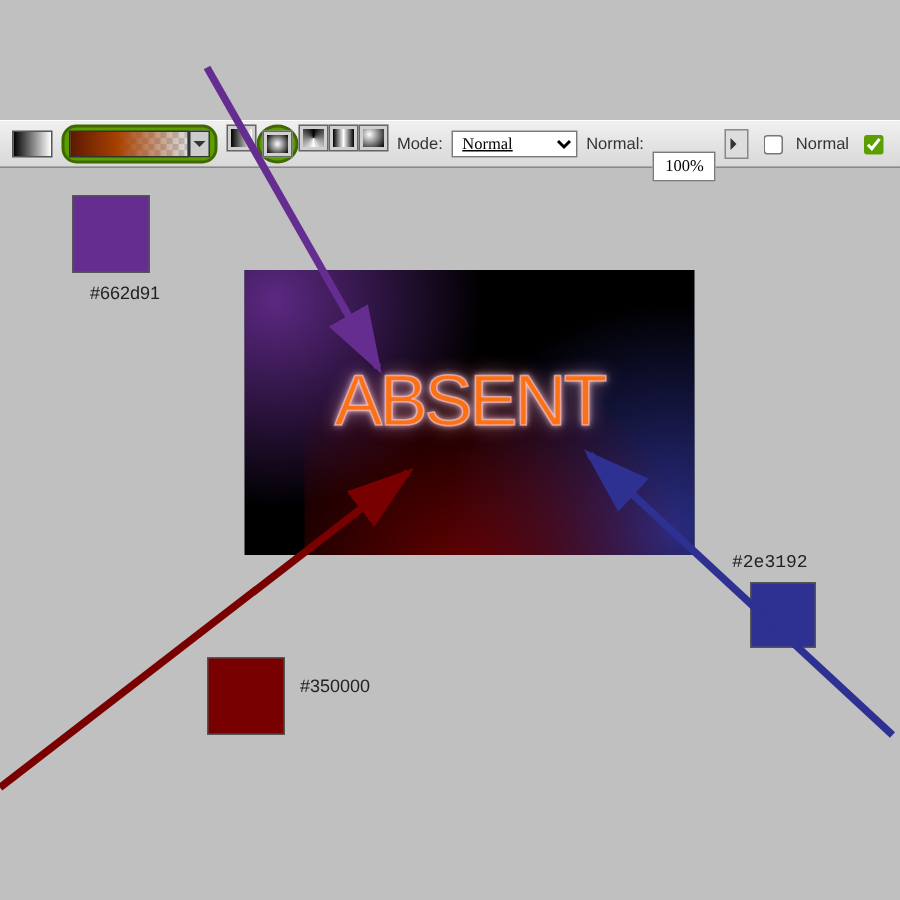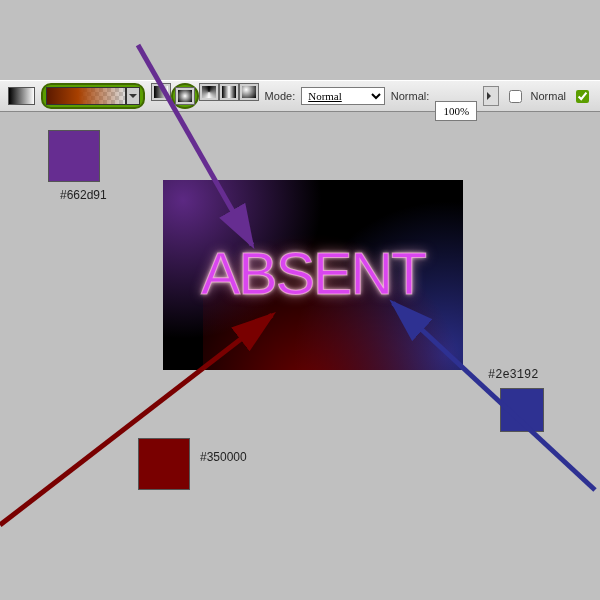--- a/index.html
+++ b/index.html
@@ -122,22 +122,22 @@
     background:#000;
     overflow:hidden;
   }
   .artwork .glow1{position:absolute;left:-40px;top:-40px;width:200px;height:200px;
     background:radial-gradient(circle at 30% 30%, rgba(102,45,145,0.9), transparent 70%);}
   .artwork .glow2{position:absolute;right:-50px;bottom:-50px;width:220px;height:220px;
     background:radial-gradient(circle at 70% 70%, rgba(46,49,146,0.9), transparent 70%);}
   .artwork .glow3{position:absolute;left:40px;bottom:-60px;width:260px;height:200px;
     background:radial-gradient(circle at 40% 80%, rgba(121,0,0,0.85), transparent 70%);}
   .artwork .txt{position:absolute;left:0;right:0;top:60px;text-align:center;
-    font-family:Arial,sans-serif;font-size:59px;font-weight:300;
-    color:#d946ef; letter-spacing:-2px;
+    font-family:Arial,sans-serif;font-size:48px;font-weight:300;
+    color:#f97316; letter-spacing:-2px;
     text-shadow:0 0 4px rgba(255,220,230,0.9),0 0 12px rgba(255,180,210,0.7);
     -webkit-text-stroke:1px rgba(255,200,220,0.6);
   }
   
   .swatch { position:absolute; width:46px; height:46px; border:1px solid #555;}
   .sw-purple{ left:48px; top:130px; background:#662d91; width:50px; height:50px;}
   .sw-red{ left:138px; top:438px; background:#790000; width:50px; height:50px;}
   .sw-blue{ left:500px; top:388px; background:#2e3192; width:42px; height:42px;}
   .hex { position:absolute; font:12px Arial; color:#222;}
   .hex-purple{ left:40px; top:188px;margin-left:20px;}

